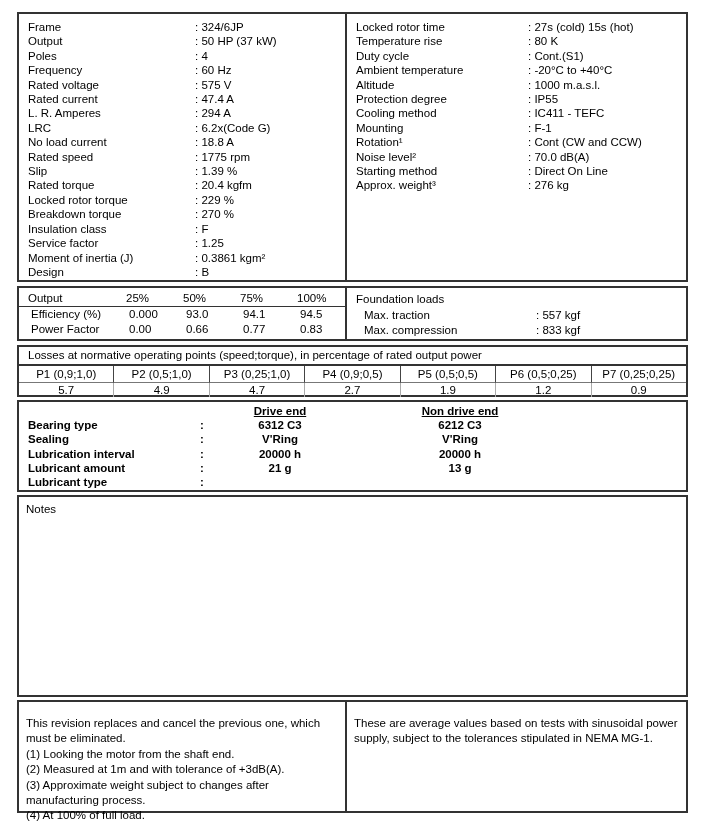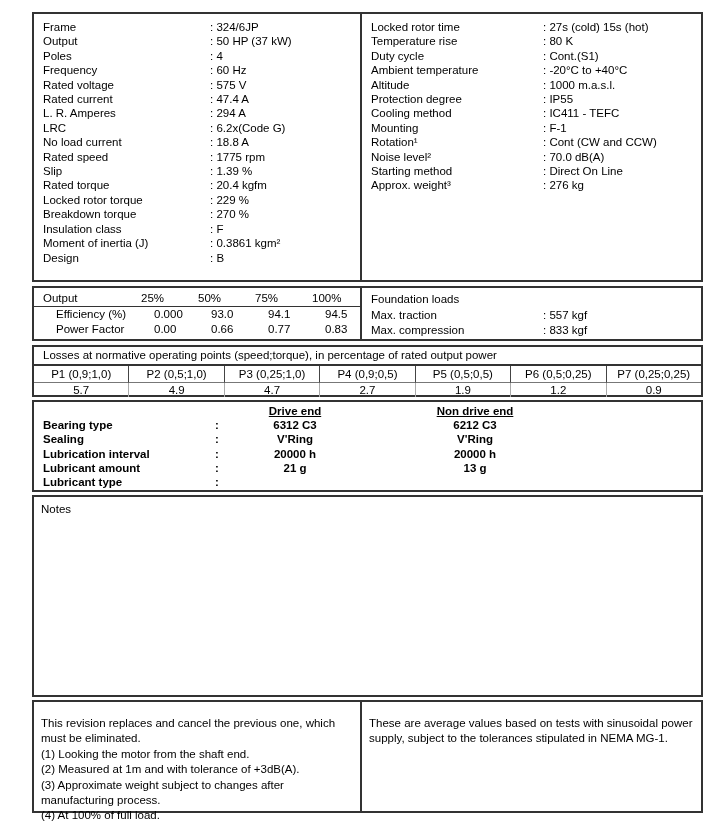--- a/index.html
+++ b/index.html
@@ -1,36 +1,36 @@
 <!DOCTYPE html>
 <html><head>
 <meta charset="utf-8">
 <title>Motor Data Sheet</title>
 <style>
   html,body{margin:0;padding:0;background:#ffffff;}
   body{width:703px;height:830px;font-family:"Liberation Sans","DejaVu Sans",sans-serif;font-size:11.5px;color:#000;}
   .page{position:relative;width:703px;height:830px;background:#fff;overflow:hidden;}
-  .box{position:absolute;left:32px;width:671px;border:2px solid #333;box-sizing:border-box;background:#fff;}
+  .box{position:absolute;left:17px;width:671px;border:2px solid #333;box-sizing:border-box;background:#fff;}
   .split{display:flex;height:100%;}
   .half-left{width:328px;border-right:2px solid #333;box-sizing:border-box;}
   .half-right{flex:1;min-width:0;}
   
   .spec-col{padding:6px 0 0 9px;}
   .row{display:flex;line-height:14.4px;white-space:nowrap;}
   .lbl{width:167px;flex-shrink:0;}
   .lbl2{width:172px;flex-shrink:0;}
   .val{flex:1;}
   
   .otab{padding:2px 0 0 0;}
   .ohead{display:flex;line-height:16px;border-bottom:1px solid #333;padding-left:9px;}
-  .orow{display:flex;line-height:15px;padding-left:22px;}
+  .orow{display:flex;line-height:15px;padding-left:12px;}
   .ocol-label{width:98px;flex-shrink:0;}
   .ocol{width:57px;flex-shrink:0;}
   .fhead{line-height:18px;padding-left:9px;}
-  .frow{display:flex;line-height:15px;padding-left:9px;}
+  .frow{display:flex;line-height:15px;padding-left:17px;}
   
   .loss-title{line-height:17px;padding-left:9px;border-bottom:2px solid #333;}
   .loss-row{display:flex;}
   .loss-cell{flex:1;text-align:center;box-sizing:border-box;}
   .loss-head .loss-cell{line-height:16px;border-right:1px solid #444;border-bottom:1px solid #777;}
   .loss-head .loss-cell:last-child{border-right:none;}
   .loss-vals .loss-cell{line-height:14px;border-right:1px solid #aaa;}
   .loss-vals .loss-cell:last-child{border-right:none;}
   
   .btab{padding:2px 0 0 9px;font-weight:bold;}
@@ -107,20 +107,24 @@
             <span class="lbl">Locked rotor torque</span>
             <span class="val">: 229 %</span>
           </div>
         <div class="row">
             <span class="lbl">Breakdown torque</span>
             <span class="val">: 270 %</span>
           </div>
         <div class="row">
             <span class="lbl">Insulation class</span>
             <span class="val">: F</span>
+          </div>
+        <div class="row">
+            <span class="lbl">Service factor</span>
+            <span class="val">: 1.25</span>
           </div>
         <div class="row">
             <span class="lbl">Moment of inertia (J)</span>
             <span class="val">: 0.3861 kgm²</span>
           </div>
         <div class="row">
             <span class="lbl">Design</span>
             <span class="val">: B</span>
           </div>
       </div>

